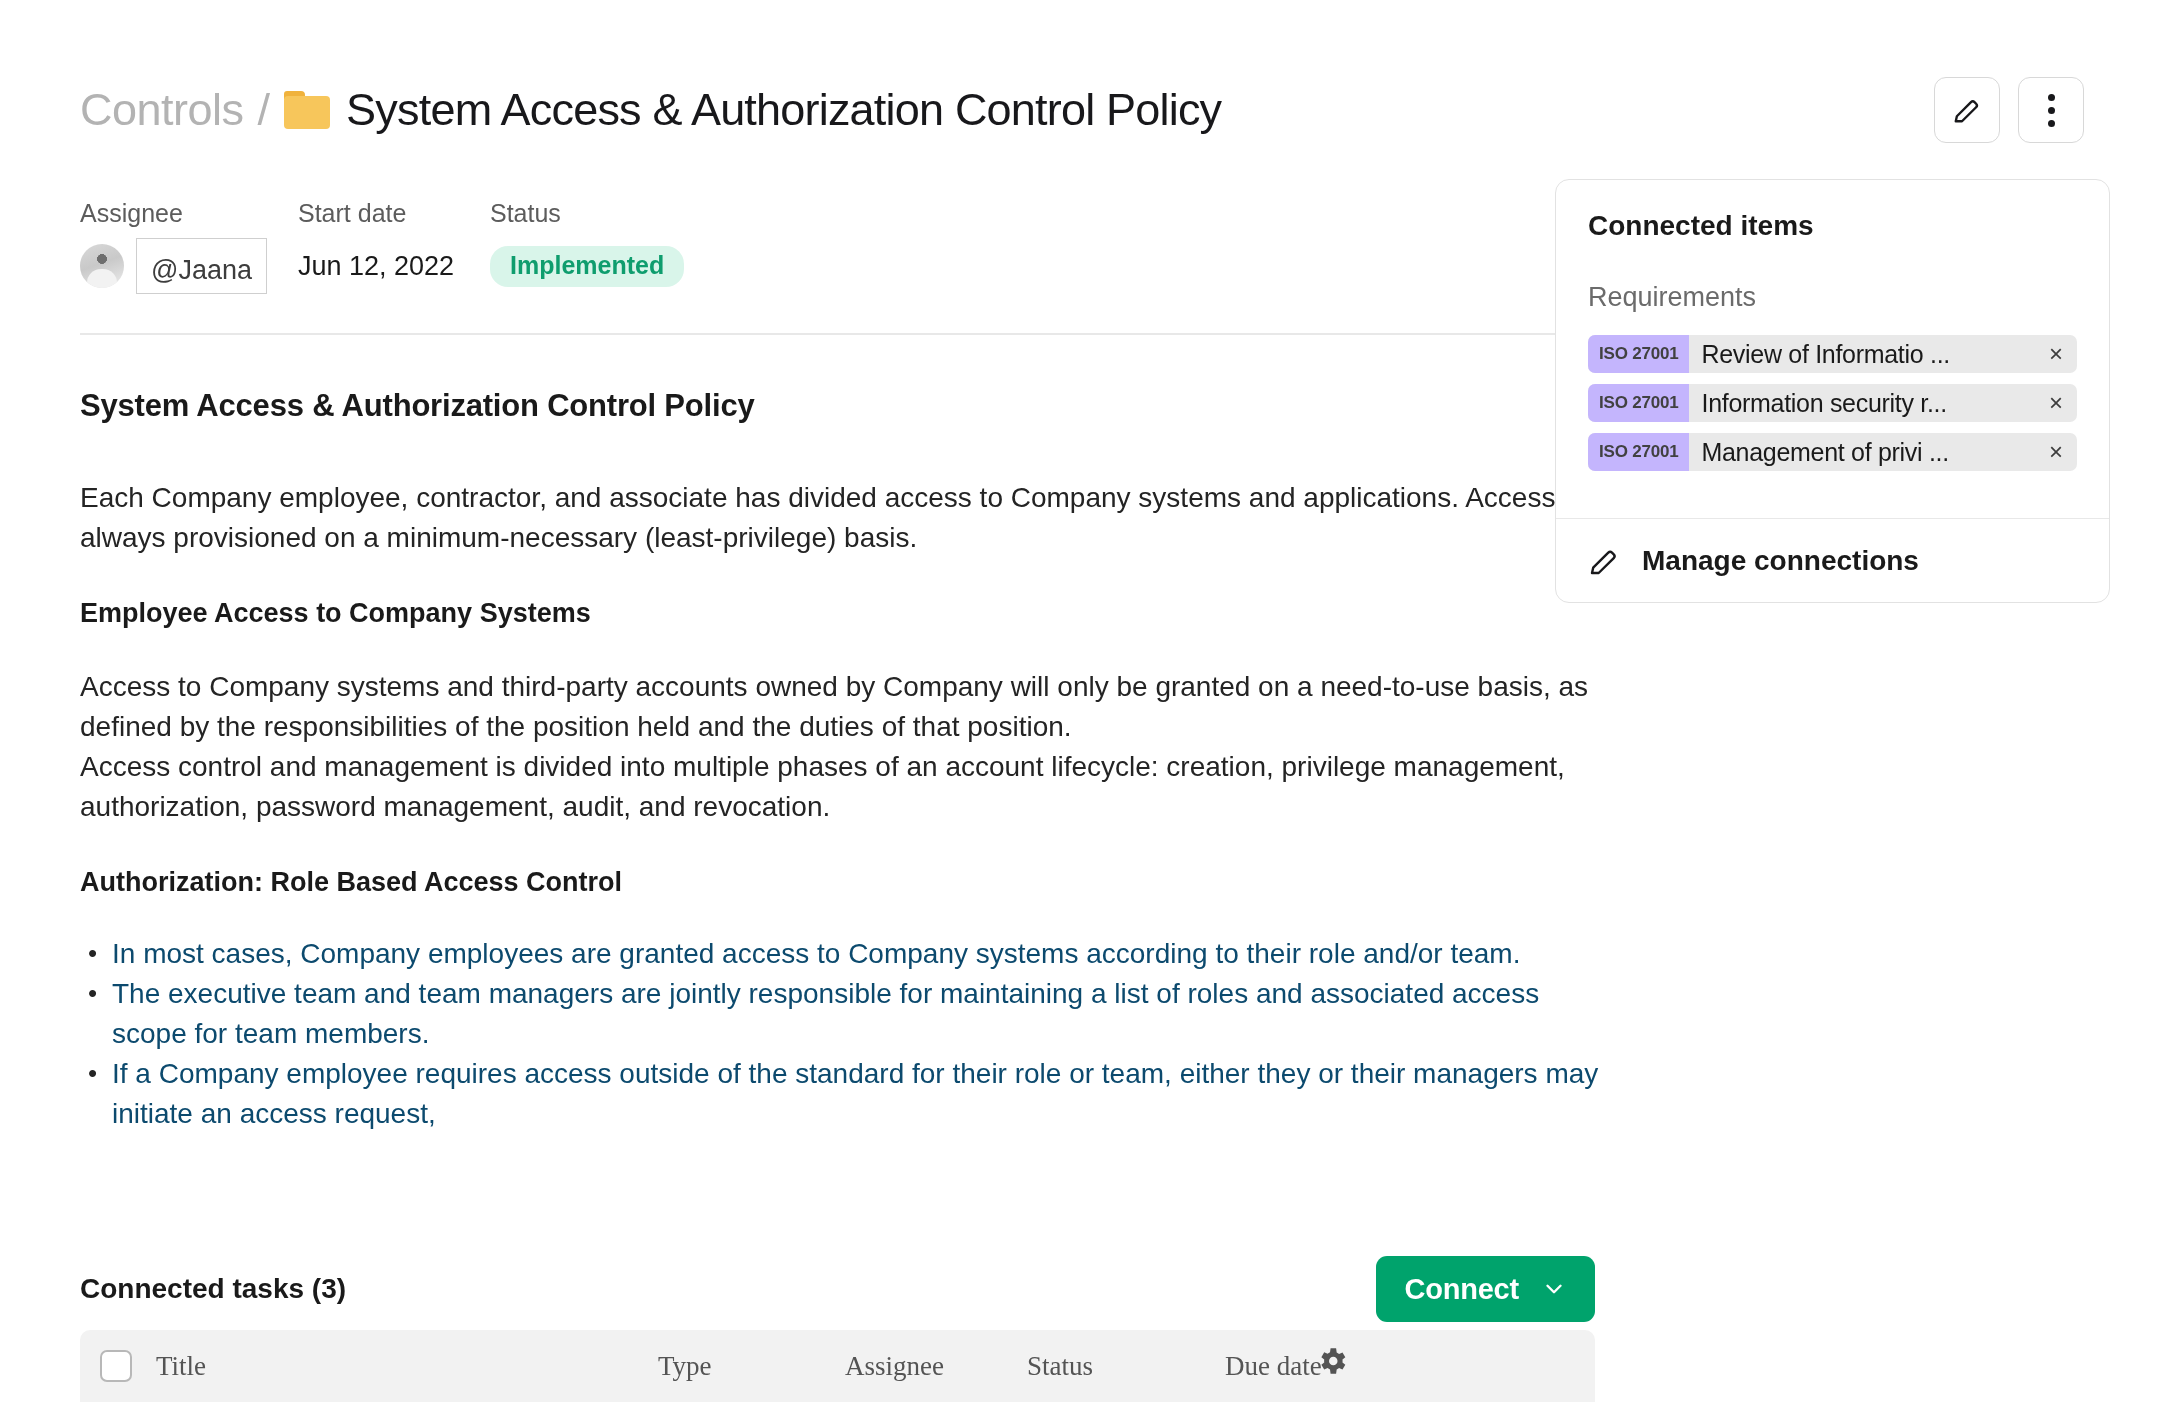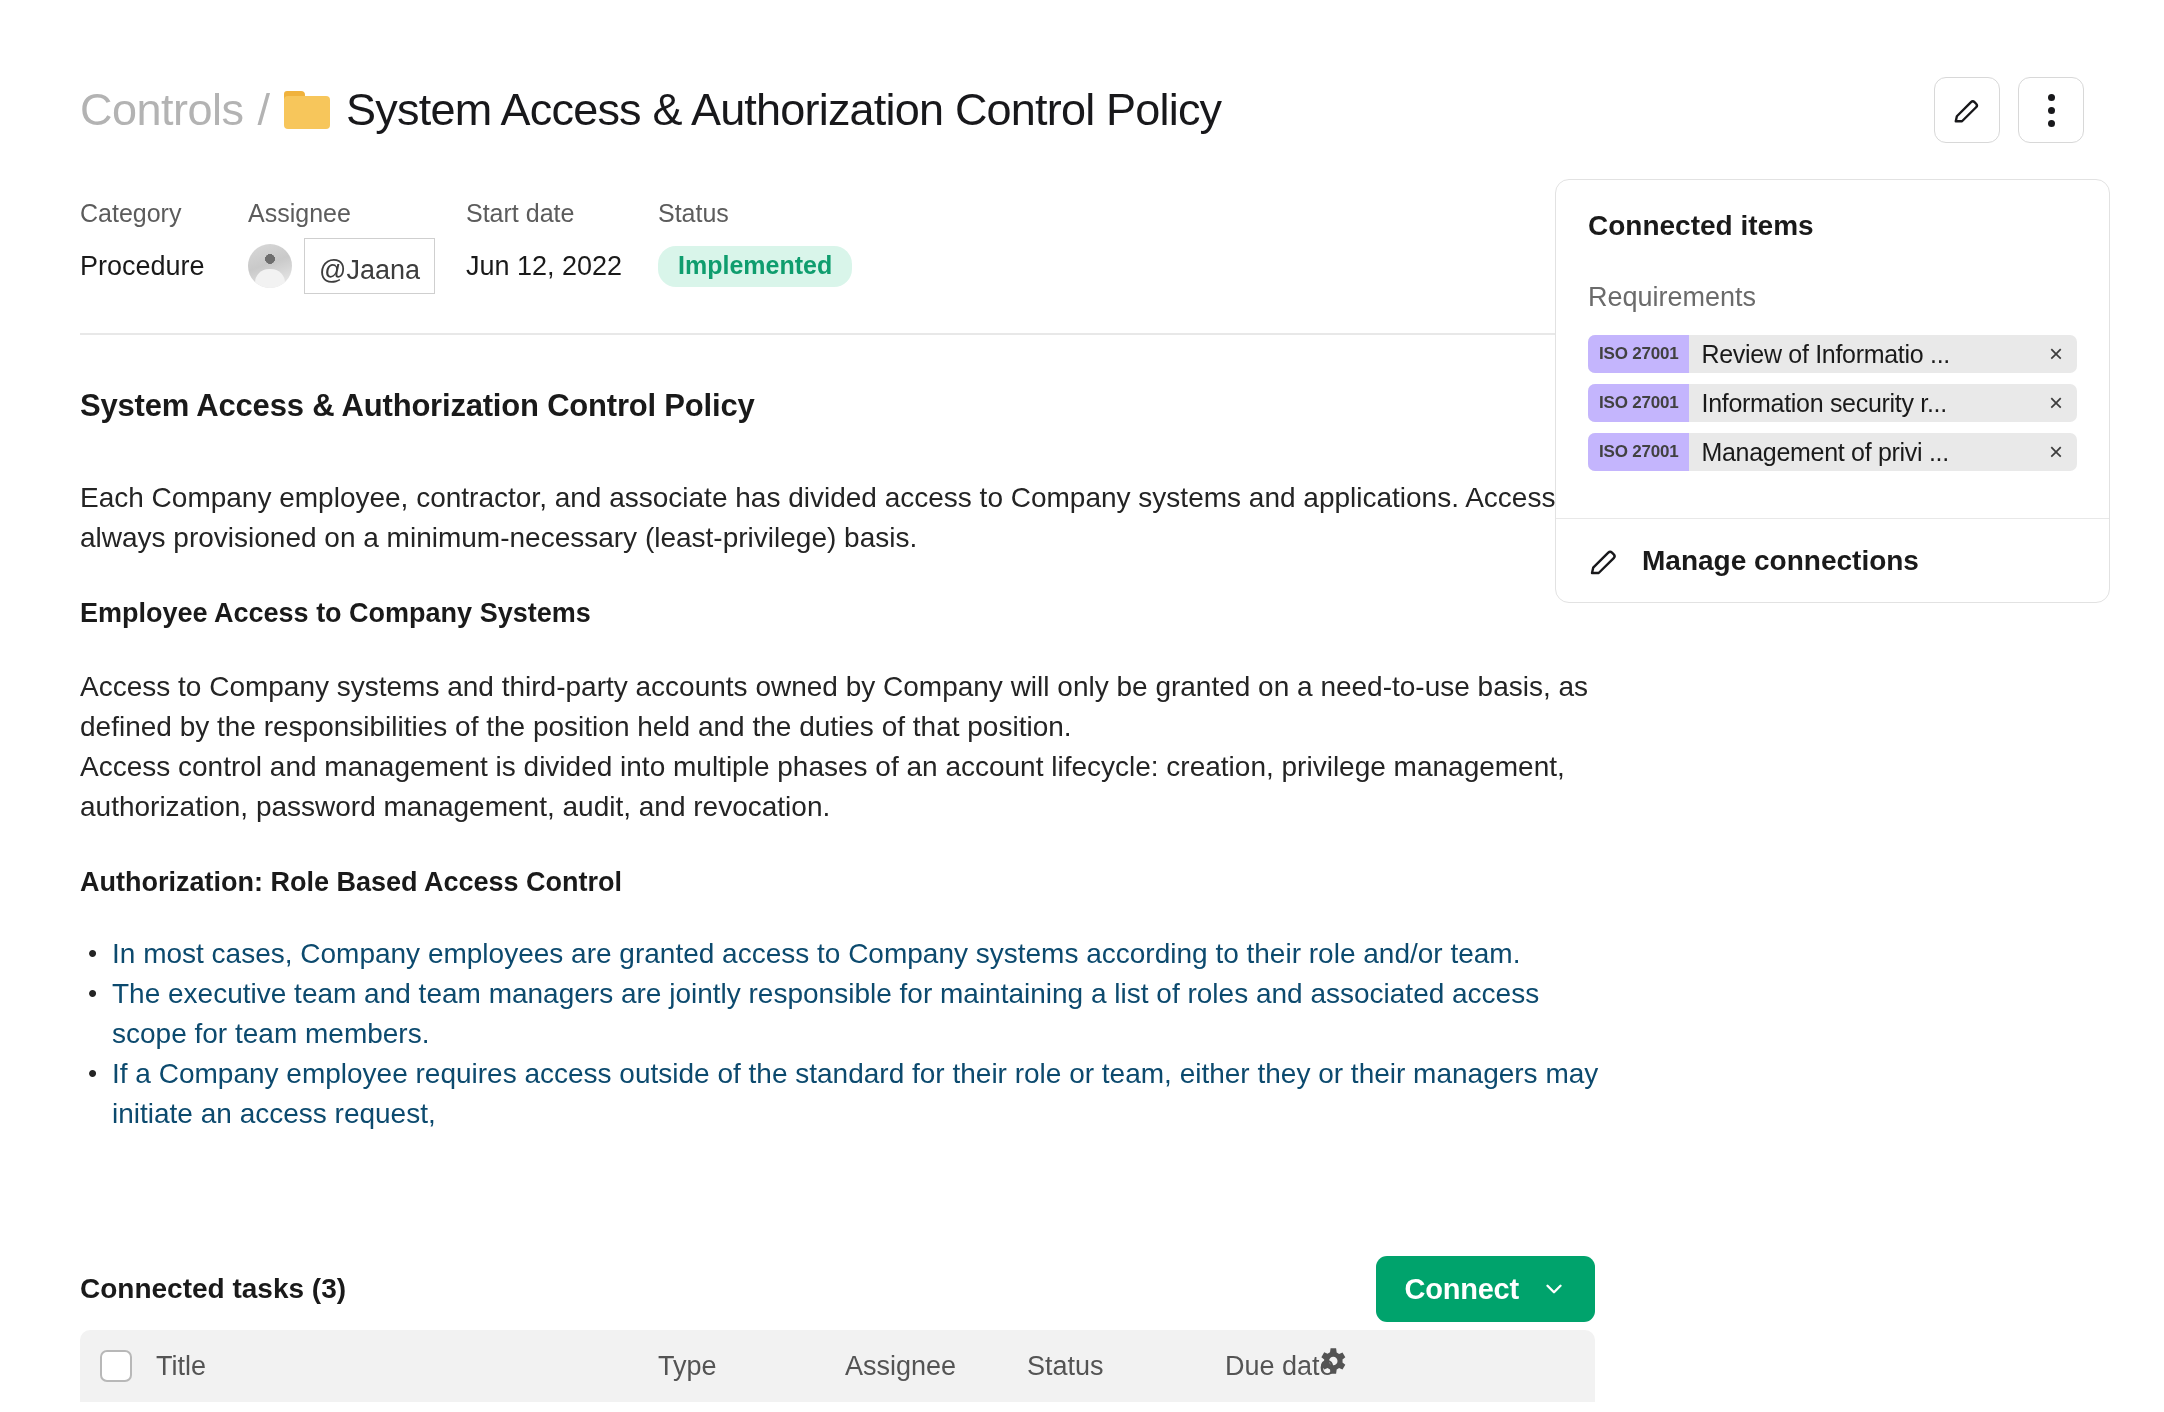--- a/index.html
+++ b/index.html
@@ -284,20 +284,21 @@
     height: 72px;
     background: #f2f2f2;
     border-radius: 10px 10px 0 0;
     display: flex;
     align-items: center;
   }
   .th {
     font-size: 27px;
     color: #545454;
     position: absolute;
+    font-family: Liberation Serif, serif;
   }
   .check {
     position: absolute;
     left: 20px;
     width: 32px; height: 32px;
     border: 2px solid #b8b8b8;
     border-radius: 7px;
     background: #fff;
     cursor: pointer;
   }
@@ -410,24 +411,20 @@
         <span class="kebab">
             <i></i>
             <i></i>
             <i></i>
           </span>
       </div>
     </div>
   </div>
 
   <div class="meta">
-    <div class="meta-col col-category">
-      <span class="label">Category</span>
-      <span class="value">Procedure</span>
-    </div>
     <div class="meta-col col-assignee">
       <span class="label">Assignee</span>
       <span class="value">
         <span class="avatar"></span>
         <span class="assignee-chip">@Jaana</span>
       </span>
     </div>
     <div class="meta-col col-start">
       <span class="label">Start date</span>
       <span class="value">Jun 12, 2022</span>

